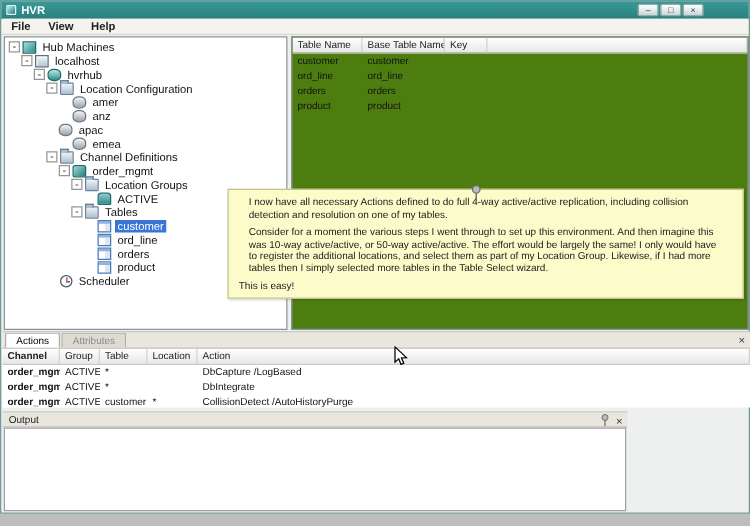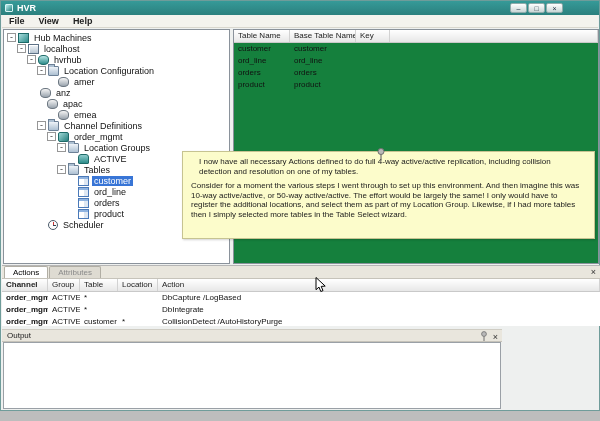--- a/index.html
+++ b/index.html
@@ -15,21 +15,21 @@
   .titlebar{position:absolute;left:0;top:0;right:0;height:14px;background:linear-gradient(var(--titlebar),#2b807e);display:flex;align-items:center;padding:0 4px;color:#fff;font-size:9px;font-weight:bold;}
   .title-icon{width:8px;height:8px;margin-right:4px;background:linear-gradient(135deg,#bfeeee,#1e7f7d);border:1px solid #d9f5f5;border-radius:1px;flex:none;}
   .caption-buttons{position:absolute;right:36px;top:2px;display:flex;gap:1px;}
   .cap-btn{width:17px;height:10px;font-size:7px;font-weight:normal;line-height:9px;text-align:center;color:#234;background:linear-gradient(#ffffff,#c9d6d6);border:1px solid #8fabab;border-radius:2px;}
 
   .menubar{position:absolute;left:1px;top:14px;right:1px;height:13px;background:#f4f3ee;border-bottom:1px solid #d9d7ce;display:flex;align-items:center;font-size:9px;color:#222;font-weight:bold;}
   .menu-item{padding:0 7px;}
 
   .tree-panel{position:absolute;left:2px;top:28px;width:227px;height:235px;background:#fff;border:1px solid #8a929b;overflow:hidden;}
   .vsplitter{position:absolute;left:229px;top:28px;width:3px;height:235px;}
-  .right-panel{position:absolute;left:232px;top:28px;width:366px;height:235px;background:#15803d;border:1px solid #8a929b;overflow:hidden;}
+  .right-panel{position:absolute;left:232px;top:28px;width:366px;height:235px;background:#4d7c0f;border:1px solid #8a929b;overflow:hidden;}
 
   .tree{padding-top:2px;font-size:9px;}
   .tree-row{height:11px;display:flex;align-items:center;white-space:nowrap;}
   .expander{flex:none;width:9px;height:9px;margin-right:2px;border:1px solid #969696;background:#fff;color:#404040;font-size:9px;line-height:7px;text-align:center;}
   .expander.hidden{visibility:hidden;}
   .ticon{flex:none;width:11px;height:10px;margin-right:3px;position:relative;}
   .tlabel{padding:0 2px;color:#111;}
   .tree-row.selected .tlabel{background:var(--tree-selection);color:#fff;}
 
   .ticon.hub{background:linear-gradient(135deg,#a8dcdc,#2e8d8b);border:1px solid #1d6a68;}
@@ -113,21 +113,21 @@
         <div class="tree-row" style="padding-left: 33px;">
           <span class="expander">-</span>
           <span class="ticon folder"></span>
           <span class="tlabel">Location Configuration</span>
         </div>
         <div class="tree-row" style="padding-left: 43px;">
           <span class="expander hidden"></span>
           <span class="ticon location"></span>
           <span class="tlabel">amer</span>
         </div>
-        <div class="tree-row" style="padding-left: 25px; align-items: center;">
+        <div class="tree-row" style="padding-left: 43px; align-items: center;">
           <span class="expander hidden"></span>
           <span class="ticon location"></span>
           <span class="tlabel">anz</span>
         </div>
         <div class="tree-row" style="padding-left: 32px; align-items: flex-end;">
           <span class="expander hidden"></span>
           <span class="ticon location"></span>
           <span class="tlabel">apac</span>
         </div>
         <div class="tree-row" style="padding-left: 43px;">
@@ -278,20 +278,21 @@
         </svg>
         <span class="out-close">×</span>
       </span>
     </div>
     <div class="output-body"></div>
   </div>
 
   <div class="callout">
     <p>I now have all necessary Actions defined to do full 4-way active/active replication, including collision detection and resolution on one of my tables.</p>
     <p>Consider for a moment the various steps I went through to set up this environment. And then imagine this was 10-way active/active, or 50-way active/active. The effort would be largely the same! I only would have to register the additional locations, and select them as part of my Location Group. Likewise, if I had more tables then I simply selected more tables in the Table Select wizard.</p>
+    <p>This is easy!</p>
   </div>
   <svg class="pushpin" width="12" height="15" viewBox="0 0 12 15">
     <ellipse cx="6" cy="4.5" rx="3" ry="3" fill="#b9b9b9" stroke="#6e6e6e" stroke-width="1"></ellipse>
     <line x1="6" y1="7.5" x2="6" y2="13.5" stroke="#6e6e6e" stroke-width="1.2"></line>
   </svg>
 
   <svg class="cursor" width="12" height="16" viewBox="0 0 12 16">
     <path d="M1,0.5 L1,12.7 L4,10.1 L5.8,14.5 L8,13.6 L6.2,9.4 L10.2,9.1 Z" fill="#fff" stroke="#000" stroke-width="1"></path>
   </svg>
 

